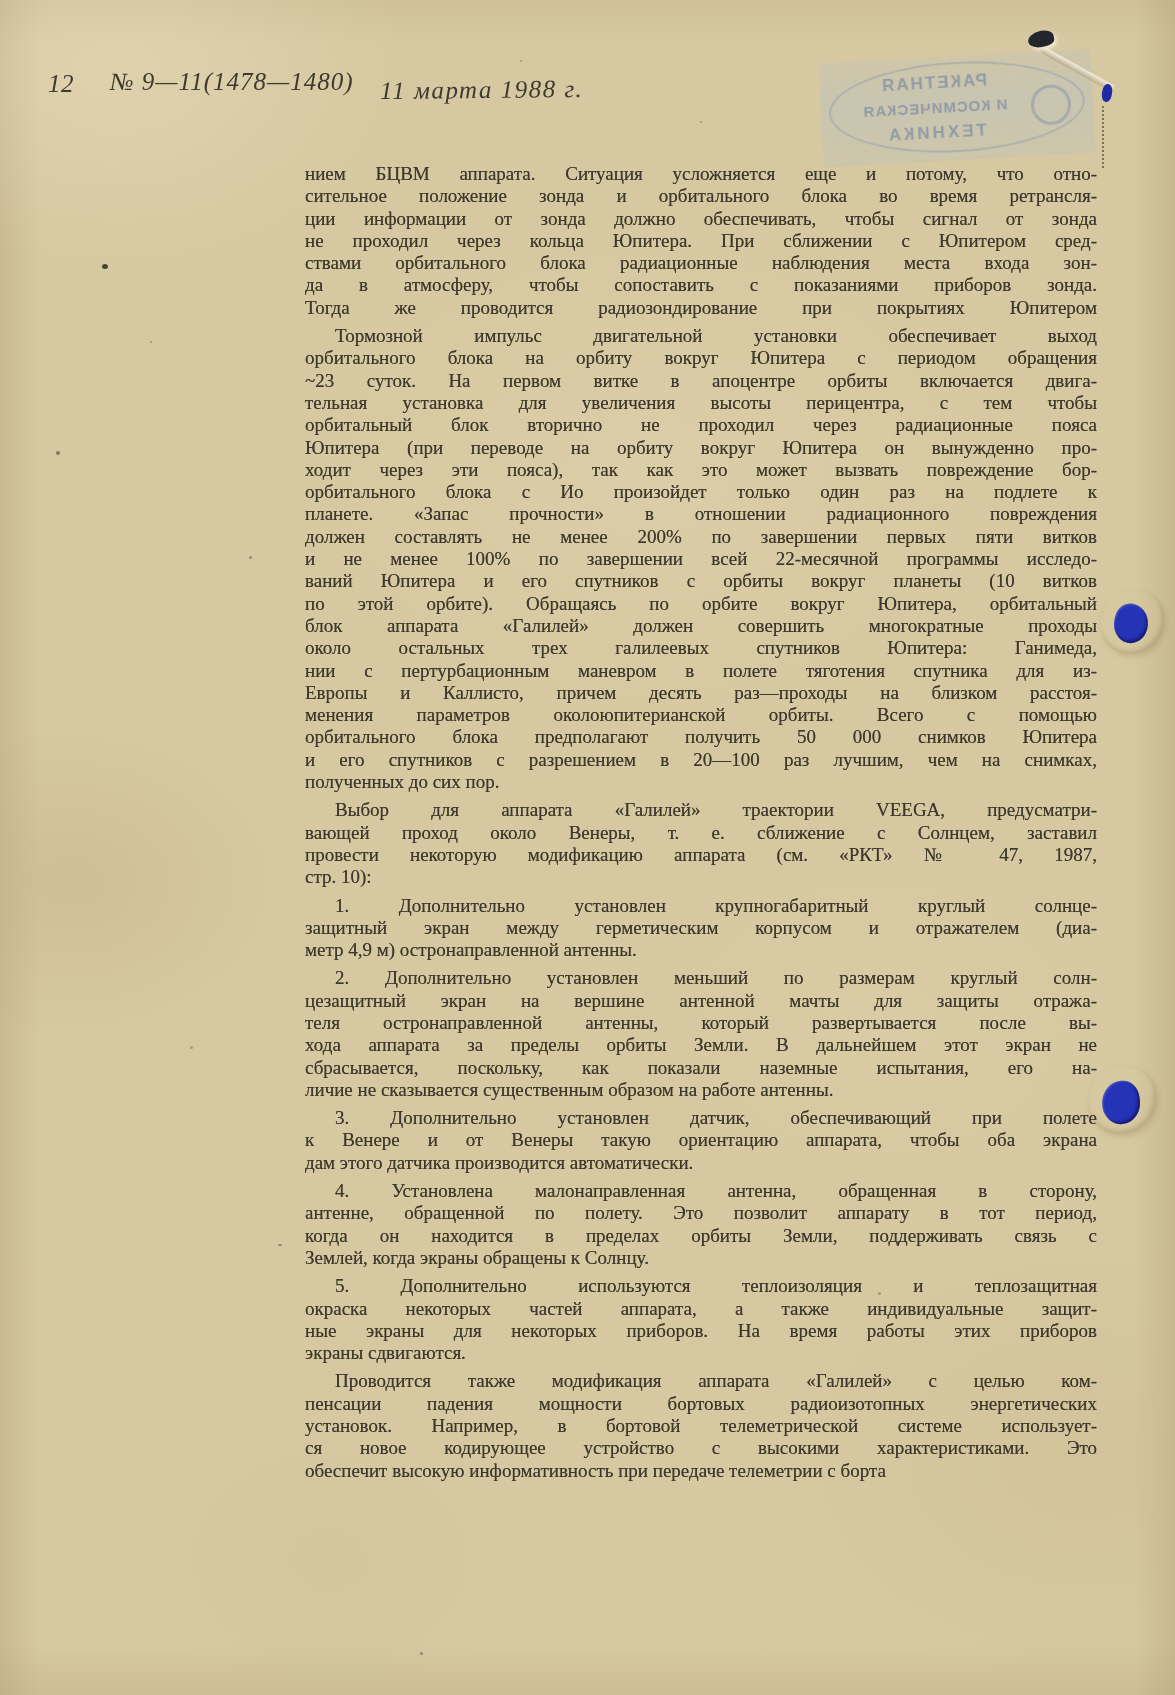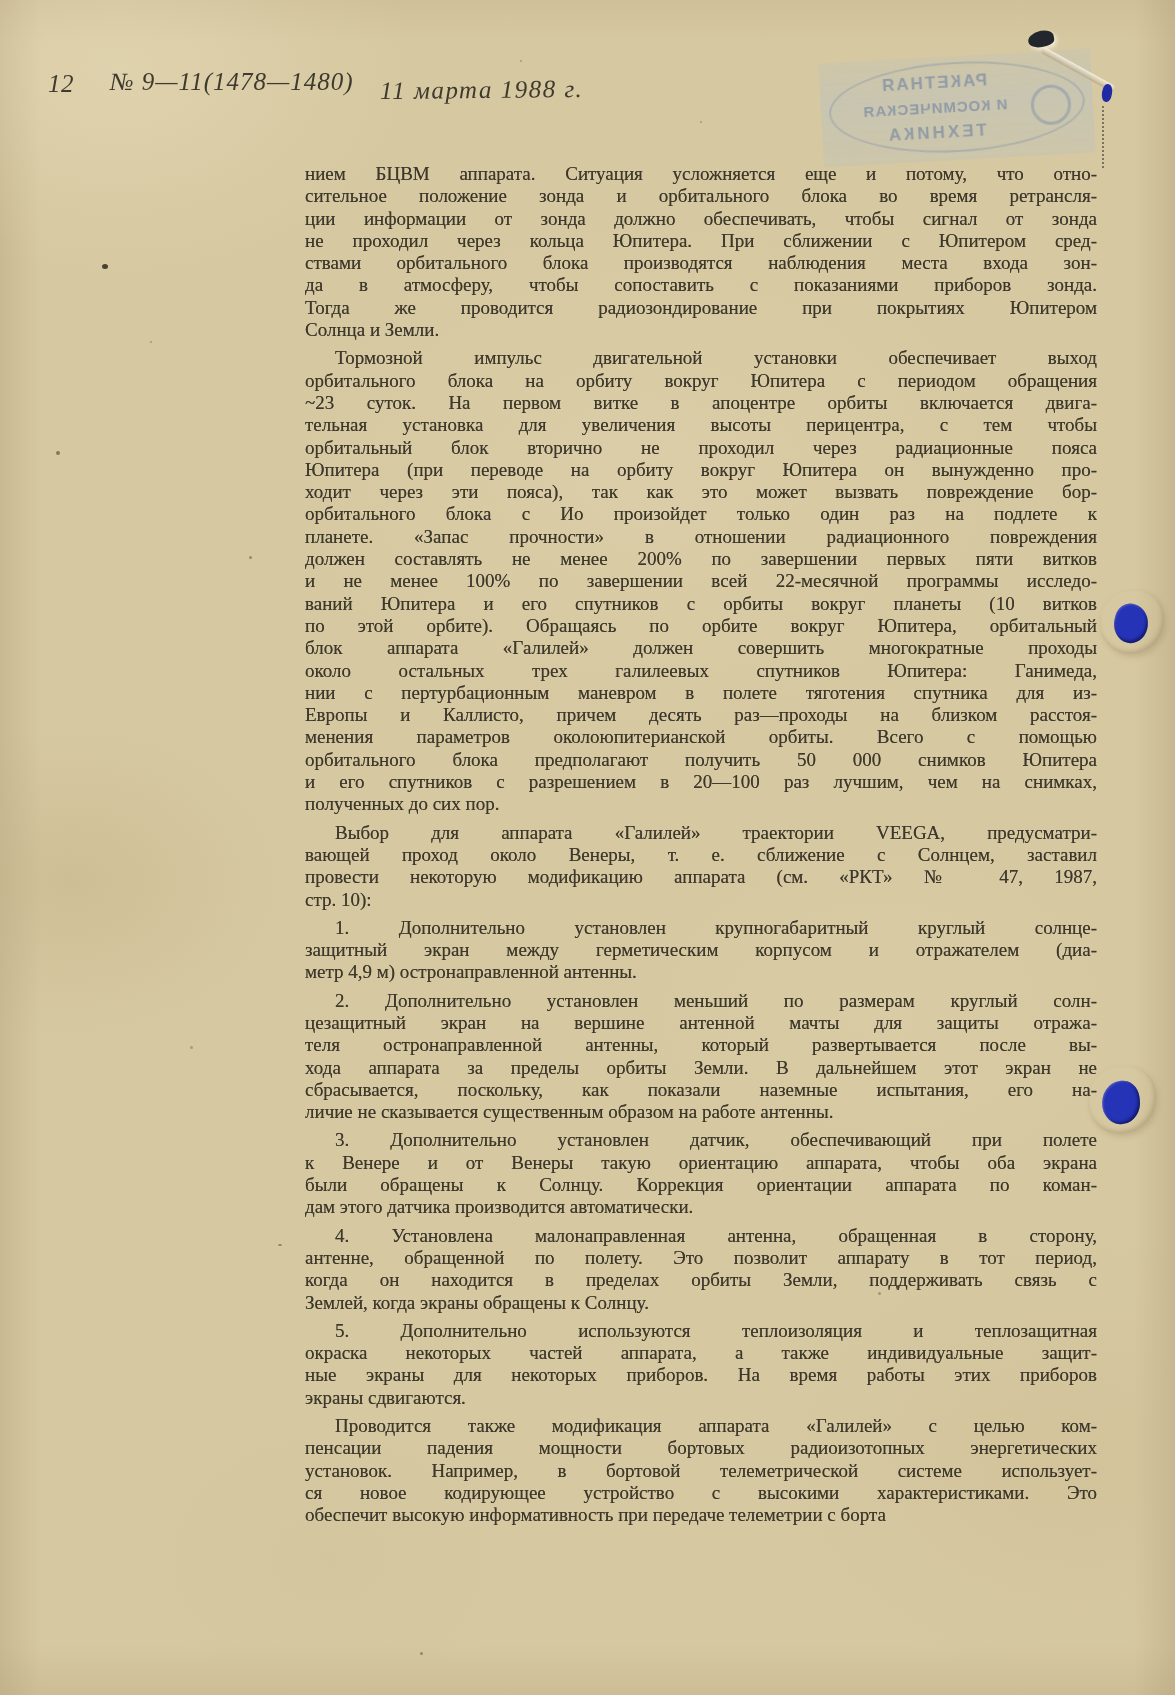--- a/index.html
+++ b/index.html
@@ -110,24 +110,23 @@
       </div>
     </div>
   </div>
 
   <div class="textblock">
     <div class="para">
         <div class="tline">нием БЦВМ аппарата. Ситуация усложняется еще и потому, что отно-</div>
         <div class="tline">сительное положение зонда и орбитального блока во время ретрансля-</div>
         <div class="tline">ции информации от зонда должно обеспечивать, чтобы сигнал от зонда</div>
         <div class="tline">не проходил через кольца Юпитера. При сближении с Юпитером сред-</div>
-        <div class="tline">ствами орбитального блока производятся наблюдения места входа зон-</div>
+        <div class="tline">ствами орбитального блока радиационные наблюдения места входа зон-</div>
         <div class="tline">да в атмосферу, чтобы сопоставить  с  показаниями приборов зонда.</div>
         <div class="tline">Тогда же проводится радиозондирование при покрытиях   Юпитером</div>
-        <div class="tline last">Солнца и Земли.</div>
       </div>
     <div class="para">
         <div class="tline ind">Тормозной импульс двигательной установки  обеспечивает выход</div>
         <div class="tline">орбитального блока на орбиту вокруг Юпитера с периодом обращения</div>
         <div class="tline">~23 суток. На первом витке в апоцентре орбиты включается двига-</div>
         <div class="tline">тельная установка для увеличения  высоты  перицентра, с тем чтобы</div>
         <div class="tline">орбитальный блок вторично не проходил через радиационные  пояса</div>
         <div class="tline">Юпитера (при переводе на орбиту вокруг Юпитера он вынужденно про-</div>
         <div class="tline">ходит через эти пояса), так как это может вызвать повреждение бор-</div>
         <div class="tline">орбитального  блока с Ио произойдет  только один раз на подлете к</div>
@@ -160,21 +159,20 @@
         <div class="tline ind">2. Дополнительно установлен меньший по размерам круглый солн-</div>
         <div class="tline">цезащитный экран на вершине антенной мачты для защиты отража-</div>
         <div class="tline">теля остронаправленной антенны, который развертывается после вы-</div>
         <div class="tline">хода аппарата за пределы орбиты Земли. В дальнейшем этот экран не</div>
         <div class="tline">сбрасывается, поскольку, как показали наземные испытания, его на-</div>
         <div class="tline last">личие не сказывается существенным образом на работе антенны.</div>
       </div>
     <div class="para">
         <div class="tline ind">3. Дополнительно установлен датчик, обеспечивающий при полете</div>
         <div class="tline">к Венере и от Венеры такую ориентацию аппарата, чтобы оба экрана</div>
-        <div class="tline">были обращены к Солнцу. Коррекция ориентации аппарата по коман-</div>
         <div class="tline last">дам этого датчика производится автоматически.</div>
       </div>
     <div class="para">
         <div class="tline ind">4. Установлена малонаправленная антенна, обращенная в сторону,</div>
         <div class="tline">антенне, обращенной по полету. Это позволит аппарату в тот период,</div>
         <div class="tline">когда он находится в пределах орбиты Земли, поддерживать связь с</div>
         <div class="tline last">Землей, когда экраны обращены к Солнцу.</div>
       </div>
     <div class="para">
         <div class="tline ind">5. Дополнительно используются теплоизоляция и теплозащитная</div>

